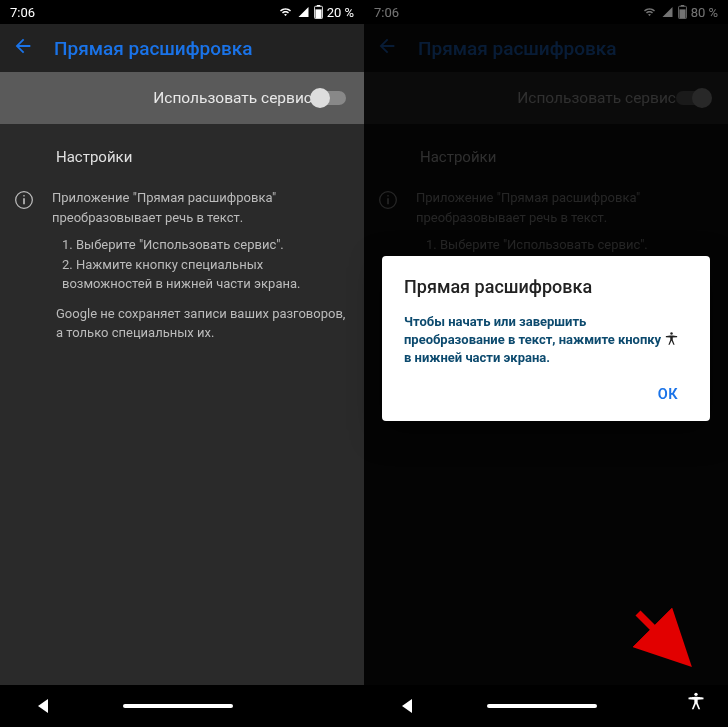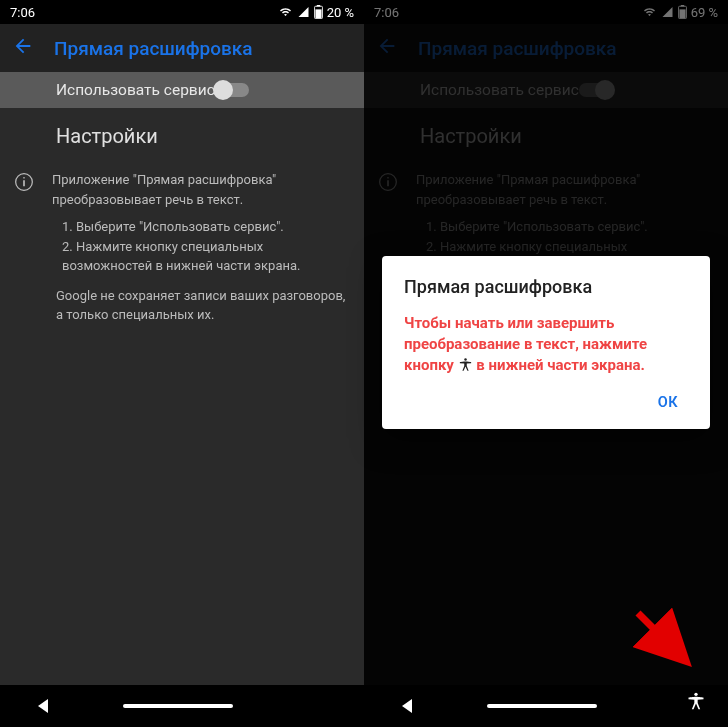--- a/index.html
+++ b/index.html
@@ -44,24 +44,24 @@
     }
     .app-bar.left-bar { background: #222; }
     .app-bar.right-bar { background: #0a0a0a; }
     .app-title {
       color: #1a73e8;
       font-size: 19px;
       font-weight: 500;
     }
     .back-icon { color: #1a73e8; }
     .section-row {
-      height: 36px;
+      height: 52px;
       display: flex;
       align-items: center;
-      justify-content: flex-start;
+      justify-content: flex-end;
       padding: 0 18px 0 56px;
     }
     .section-row.highlighted { background: #5a5a5a; }
     .section-row.dimmed { background: #1a1a1a; }
     .row-label {
       font-size: 15.5px;
       color: #e8e8e8;
     }
     .dimmed .row-label { color: #6a6a6a; }
     .toggle {
@@ -78,22 +78,23 @@
       top: -3px;
       width: 20px;
       height: 20px;
       border-radius: 50%;
       background: #ddd;
     }
     .dimmed .toggle { background: #3a3a3a; }
     .dimmed .toggle::after { background: #5a5a5a; left:16px}
     .settings-row {
       padding: 16px 18px 12px 56px;
-      font-size: 20px;
+      font-size: 15px;
       color: #e0e0e0;
+      margin-top: 8px;
     }
     .dimmed-bg .settings-row { color: #6a6a6a; }
     .info-block {
       display: flex;
       padding: 10px 18px 10px 14px;
       gap: 18px;
       font-size: 13px;
       line-height: 1.5;
       color: #bbb;
     }
@@ -142,23 +143,23 @@
       padding: 20px 22px 10px;
       z-index:5;
     }
     .dialog-title {
       font-size: 18px;
       font-weight: 500;
       margin-bottom: 16px;
       color:#222;
     }
     .dialog-body {
-      font-size: 15px;
+      font-size: 13px;
       font-weight: 700;
-      color: #ef4444;
+      color: #0c4a6e;
       line-height: 1.4;
     }
     .dialog-body svg { vertical-align: -2px; }
     .dialog-actions {
       display: flex;
       justify-content: flex-end;
       margin-top: 10px;
     }
     .dialog-ok {
       color: #1a73e8;
@@ -248,21 +249,21 @@
           <path d="M1 9l2 2c4.97-4.97 13.03-4.97 18 0l2-2C16.93 2.93 7.07 2.93 1 9zm8 8l3 3 3-3c-1.65-1.66-4.34-1.66-6 0zm-4-4l2 2c2.76-2.76 7.24-2.76 10 0l2-2C15.14 9.14 8.87 9.14 5 13z"></path>
         </svg>
       <svg width="13" height="12" viewBox="0 0 24 24" fill="#fff">
           <path d="M2 22h20V2z"></path>
         </svg>
       <svg width="9" height="14" viewBox="0 0 10 16" fill="none">
           <rect x="0.5" y="1.5" width="9" height="14" stroke="#fff" rx="1"></rect>
           <rect x="3" y="0" width="4" height="1.5" fill="#fff"></rect>
           <rect x="1.5" y="5" width="7" height="10" fill="#fff"></rect>
         </svg>
-      <span>69 %</span>
+      <span>80 %</span>
     </span>
   </div>
   <div class="app-bar right-bar">
     <span class="back-icon" style="opacity:.5">
       <svg width="22" height="22" viewBox="0 0 24 24" fill="#1a73e8">
           <path d="M20 11H7.83l5.59-5.59L12 4l-8 8 8 8 1.41-1.41L7.83 13H20v-2z"></path>
         </svg>
     </span>
     <span class="app-title" style="opacity:.5">Прямая расшифровка</span>
   </div>

